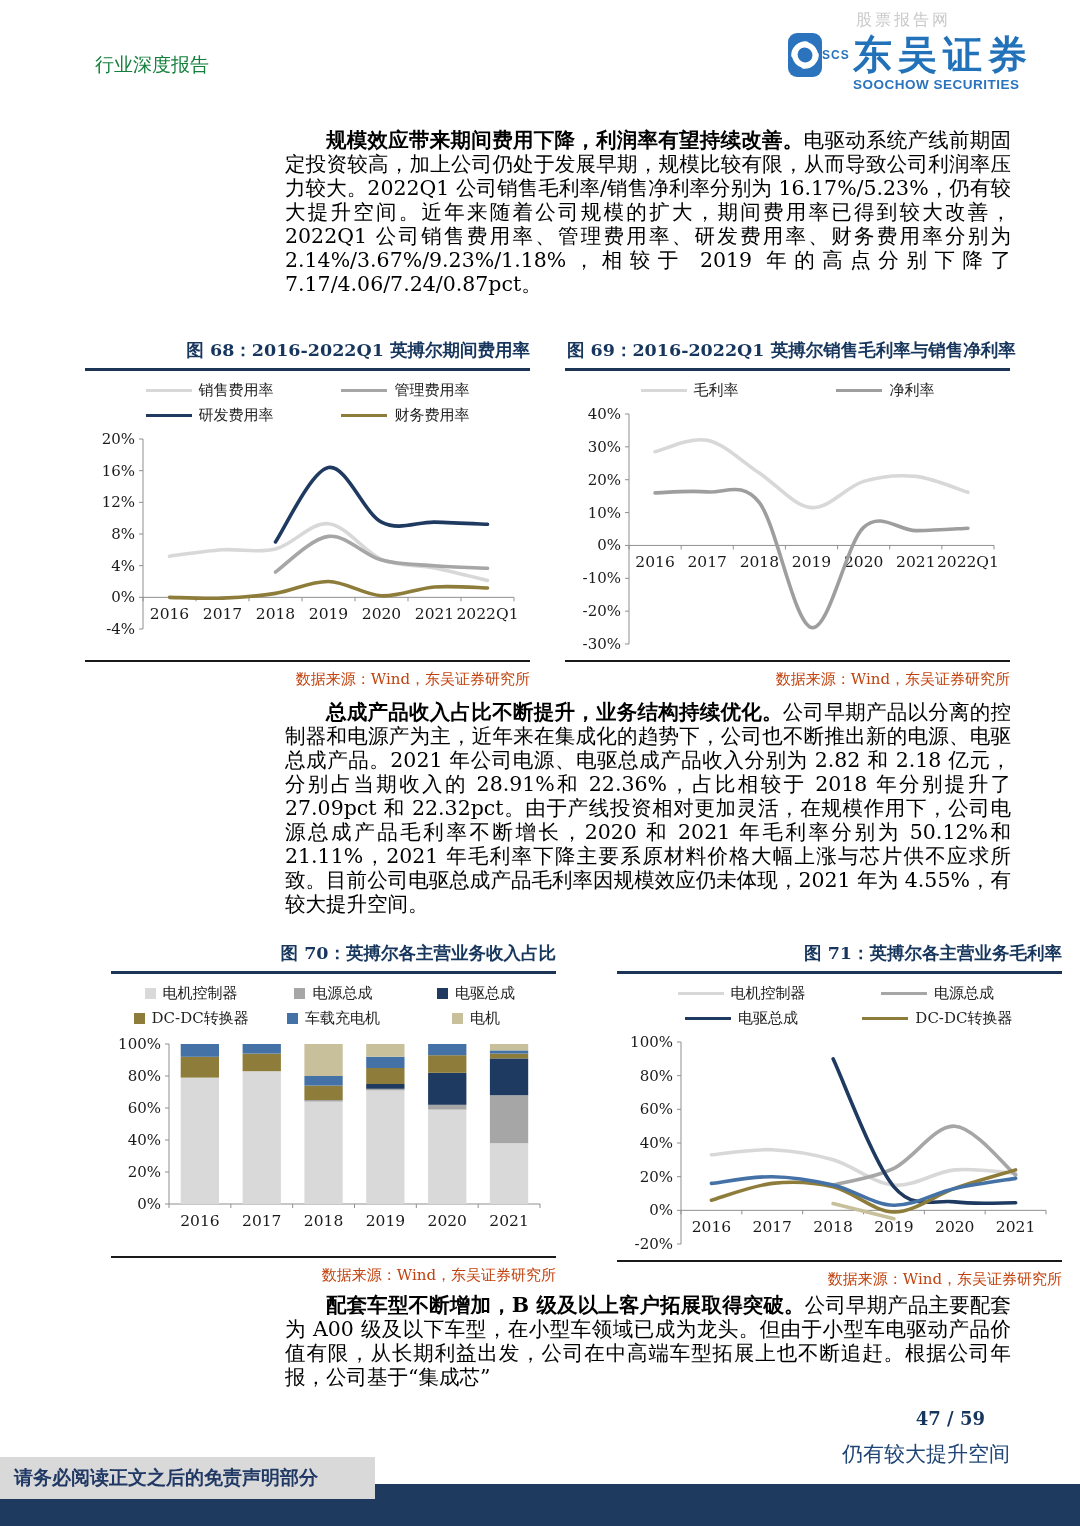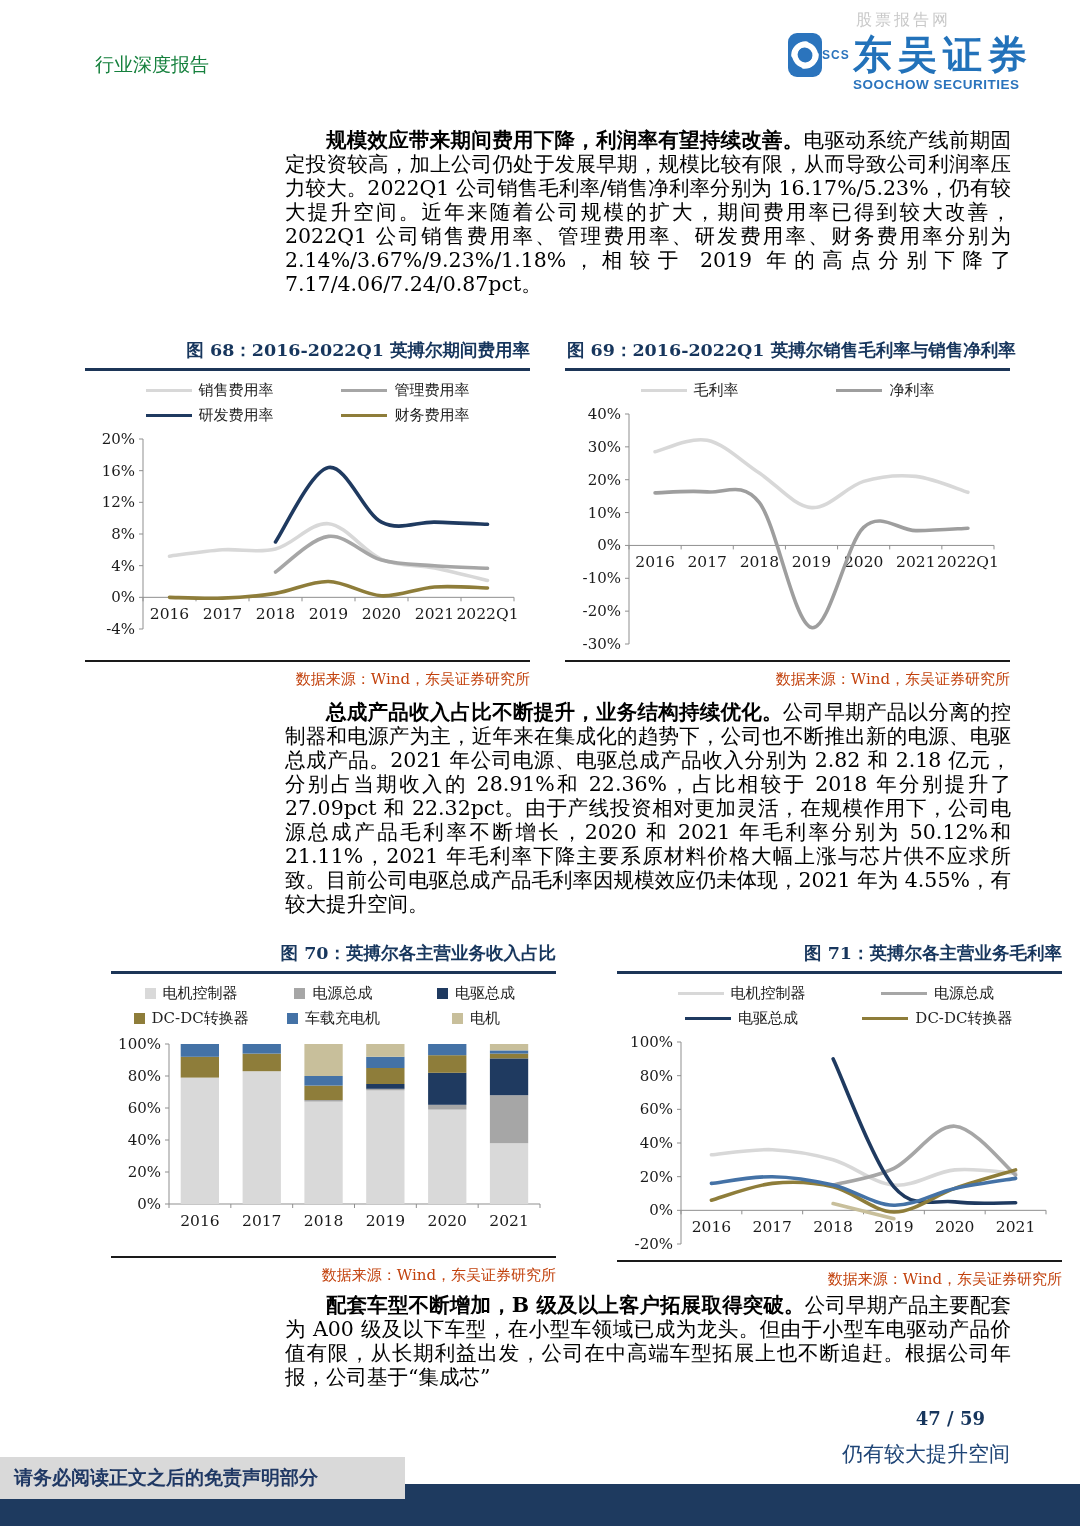--- a/index.html
+++ b/index.html
@@ -31,21 +31,21 @@
   .cols2 .lg-item{width:44%;}
   .cols3 .lg-item{width:32%;}
   .lg-sw.ln{width:46px;height:3.5px;}
   .lg-sw.sq{width:11px;height:11px;}
   .lg-lb{font-size:15px;color:#222;white-space:nowrap;}
   .chartbox{margin-top:4px;}
   .fig-source{border-top:2px solid #1a1a1a;margin-top:auto;padding:8px 0 0 2px;font-size:15px;color:#c2410c;}
   
   .page-num{position:absolute;right:95px;top:1408px;font-size:18px;font-weight:bold;color:#17365d;}
   .footer-org{position:absolute;right:70px;top:1440px;font-size:21px;color:#1f4576;}
-  .disclaimer{position:absolute;left:0;top:1457px;width:405px;height:42px;background:#d9d9d9;
+  .disclaimer{position:absolute;left:0;top:1457px;width:375px;height:42px;background:#d9d9d9;
               display:flex;align-items:center;padding-left:14px;box-sizing:border-box;
               font-size:19px;font-weight:bold;color:#1f3864;z-index:2;}
   .bottom-bar{position:absolute;left:0;bottom:0;width:1080px;height:42px;background:#1e3a5f;}
 </style>
 </head>
 <body>
 
 <div class="page">
 
   <div class="watermark">股票报告网</div>

